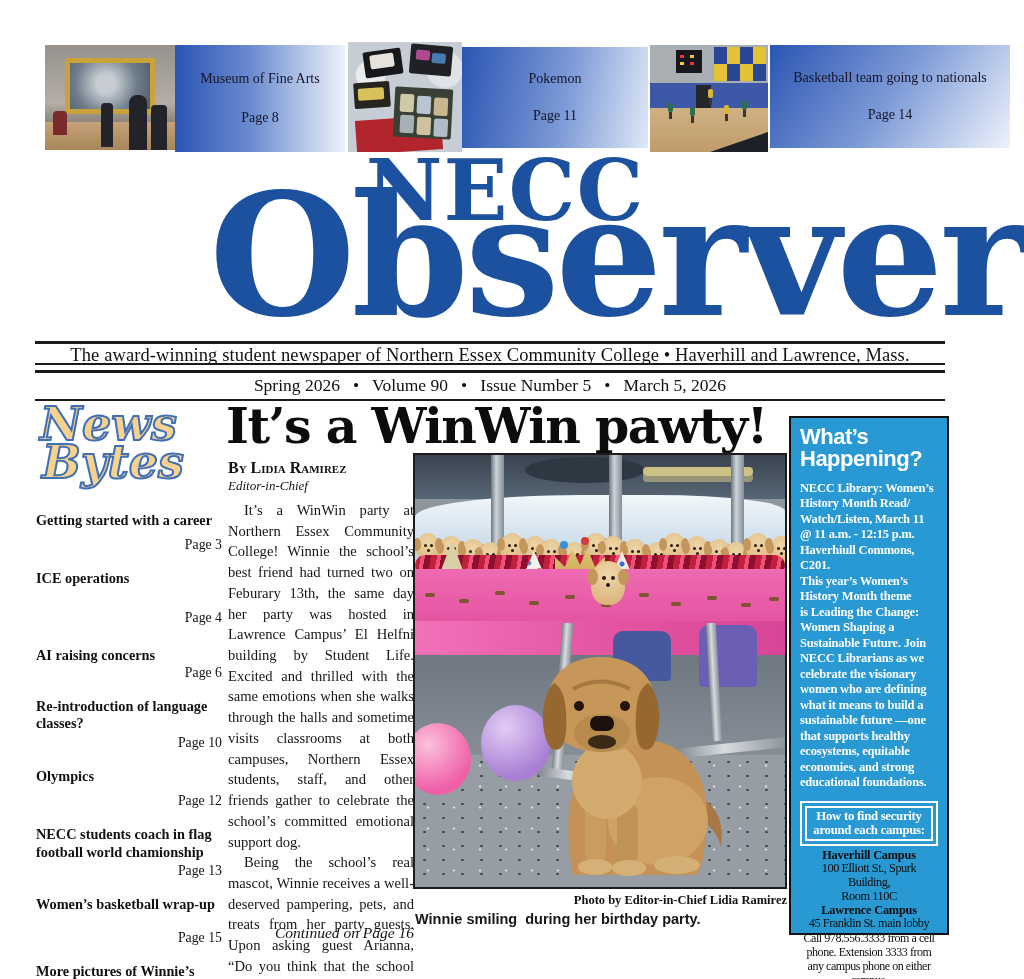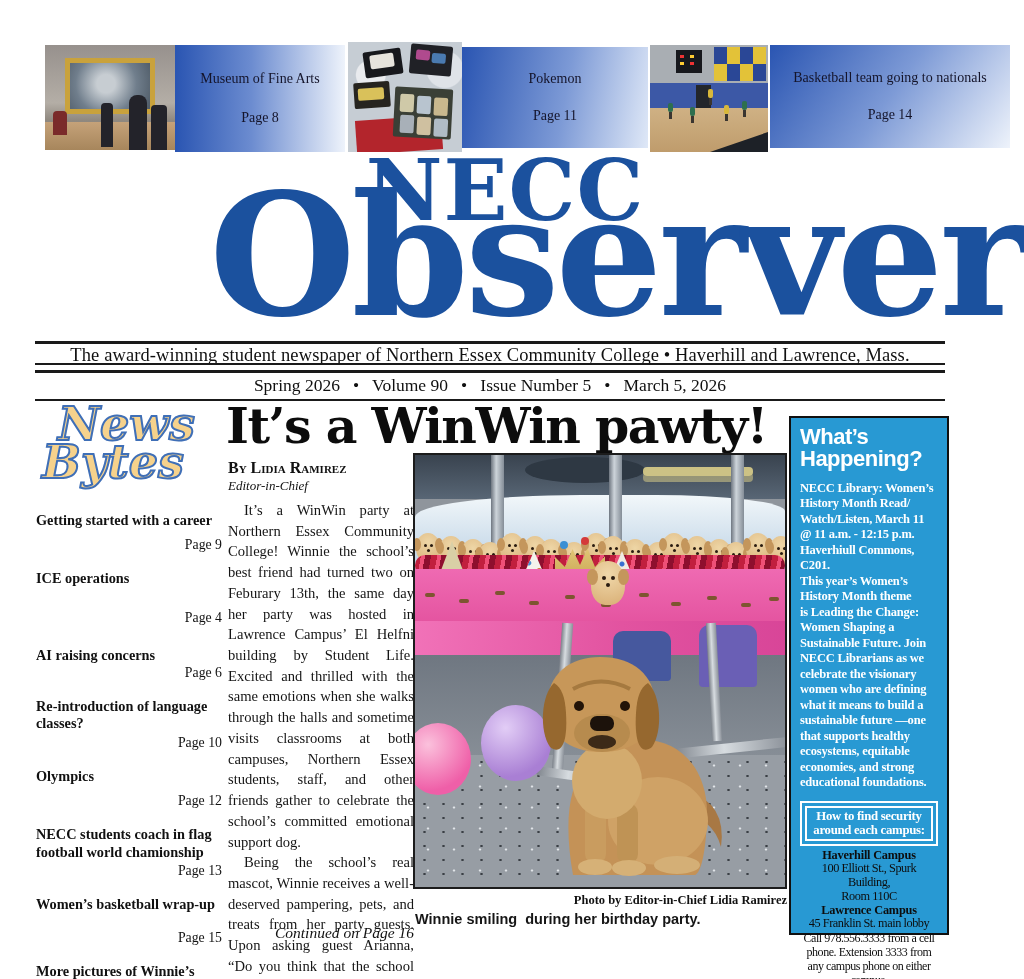--- a/index.html
+++ b/index.html
@@ -49,21 +49,21 @@
   .rule{left:35px;width:910px;background:#1a1a1a;}
   .tagline{left:35px;top:345px;width:910px;text-align:center;font-size:18.5px;color:#101010;
         font-family:"Liberation Serif",serif;letter-spacing:0.1px;}
   .dateline{left:35px;top:375px;width:910px;text-align:center;font-size:17.5px;color:#101010;
         white-space:pre;font-family:"Liberation Serif",serif;}
 
   
   .nb-logo{left:40px;top:406px;width:185px;font-family:"DejaVu Serif",serif;font-style:italic;font-weight:bold;
         color:#f6d28c;line-height:0.82;}
   .nb-logo .l1,.nb-logo .l2{font-size:46px;-webkit-text-stroke:2px #3f6fb7;text-shadow:0 0 1px #3f6fb7;}
-  .nb-logo .l1{margin-left:18px;}
+  .nb-logo .l1{}
   .nb-logo .l2{margin-left:2px;}
   .nb-list{left:36px;top:512px;width:186px;}
   .nb-item{margin-bottom:17px;}
   .nb-title{font-weight:bold;font-size:14.3px;line-height:1.25;color:#111;}
   .nb-page{margin-top:7px;text-align:right;font-size:13.8px;color:#111;}
 
   
   .headline{left:226px;top:402px;width:600px;font-family:"DejaVu Serif",serif;font-weight:bold;
         font-size:49px;line-height:1;letter-spacing:-1.5px;color:#0c0c0c;white-space:nowrap;}
   .byline{left:228px;top:459px;font-variant:small-caps;font-weight:bold;font-size:16px;color:#111;}
@@ -214,21 +214,21 @@
   <div class="abs rule" style="top:399px;height:2px;"></div>
 
   <div class="abs nb-logo">
     <div class="l1">News</div>
     <div class="l2">Bytes</div>
   </div>
 
   <div class="abs nb-list">
     <div class="nb-item">
       <div class="nb-title">Getting started with a  career</div>
-      <div class="nb-page">Page 9</div>
+      <div class="nb-page">Page 3</div>
     </div>
     <div class="nb-item" style="margin-bottom:21px;">
       <div class="nb-title">ICE operations</div>
       <div class="nb-page" style="margin-top:22px;">Page 4</div>
     </div>
     <div class="nb-item">
       <div class="nb-title">AI raising concerns</div>
       <div class="nb-page" style="margin-top:0;">Page 6</div>
     </div>
     <div class="nb-item">

